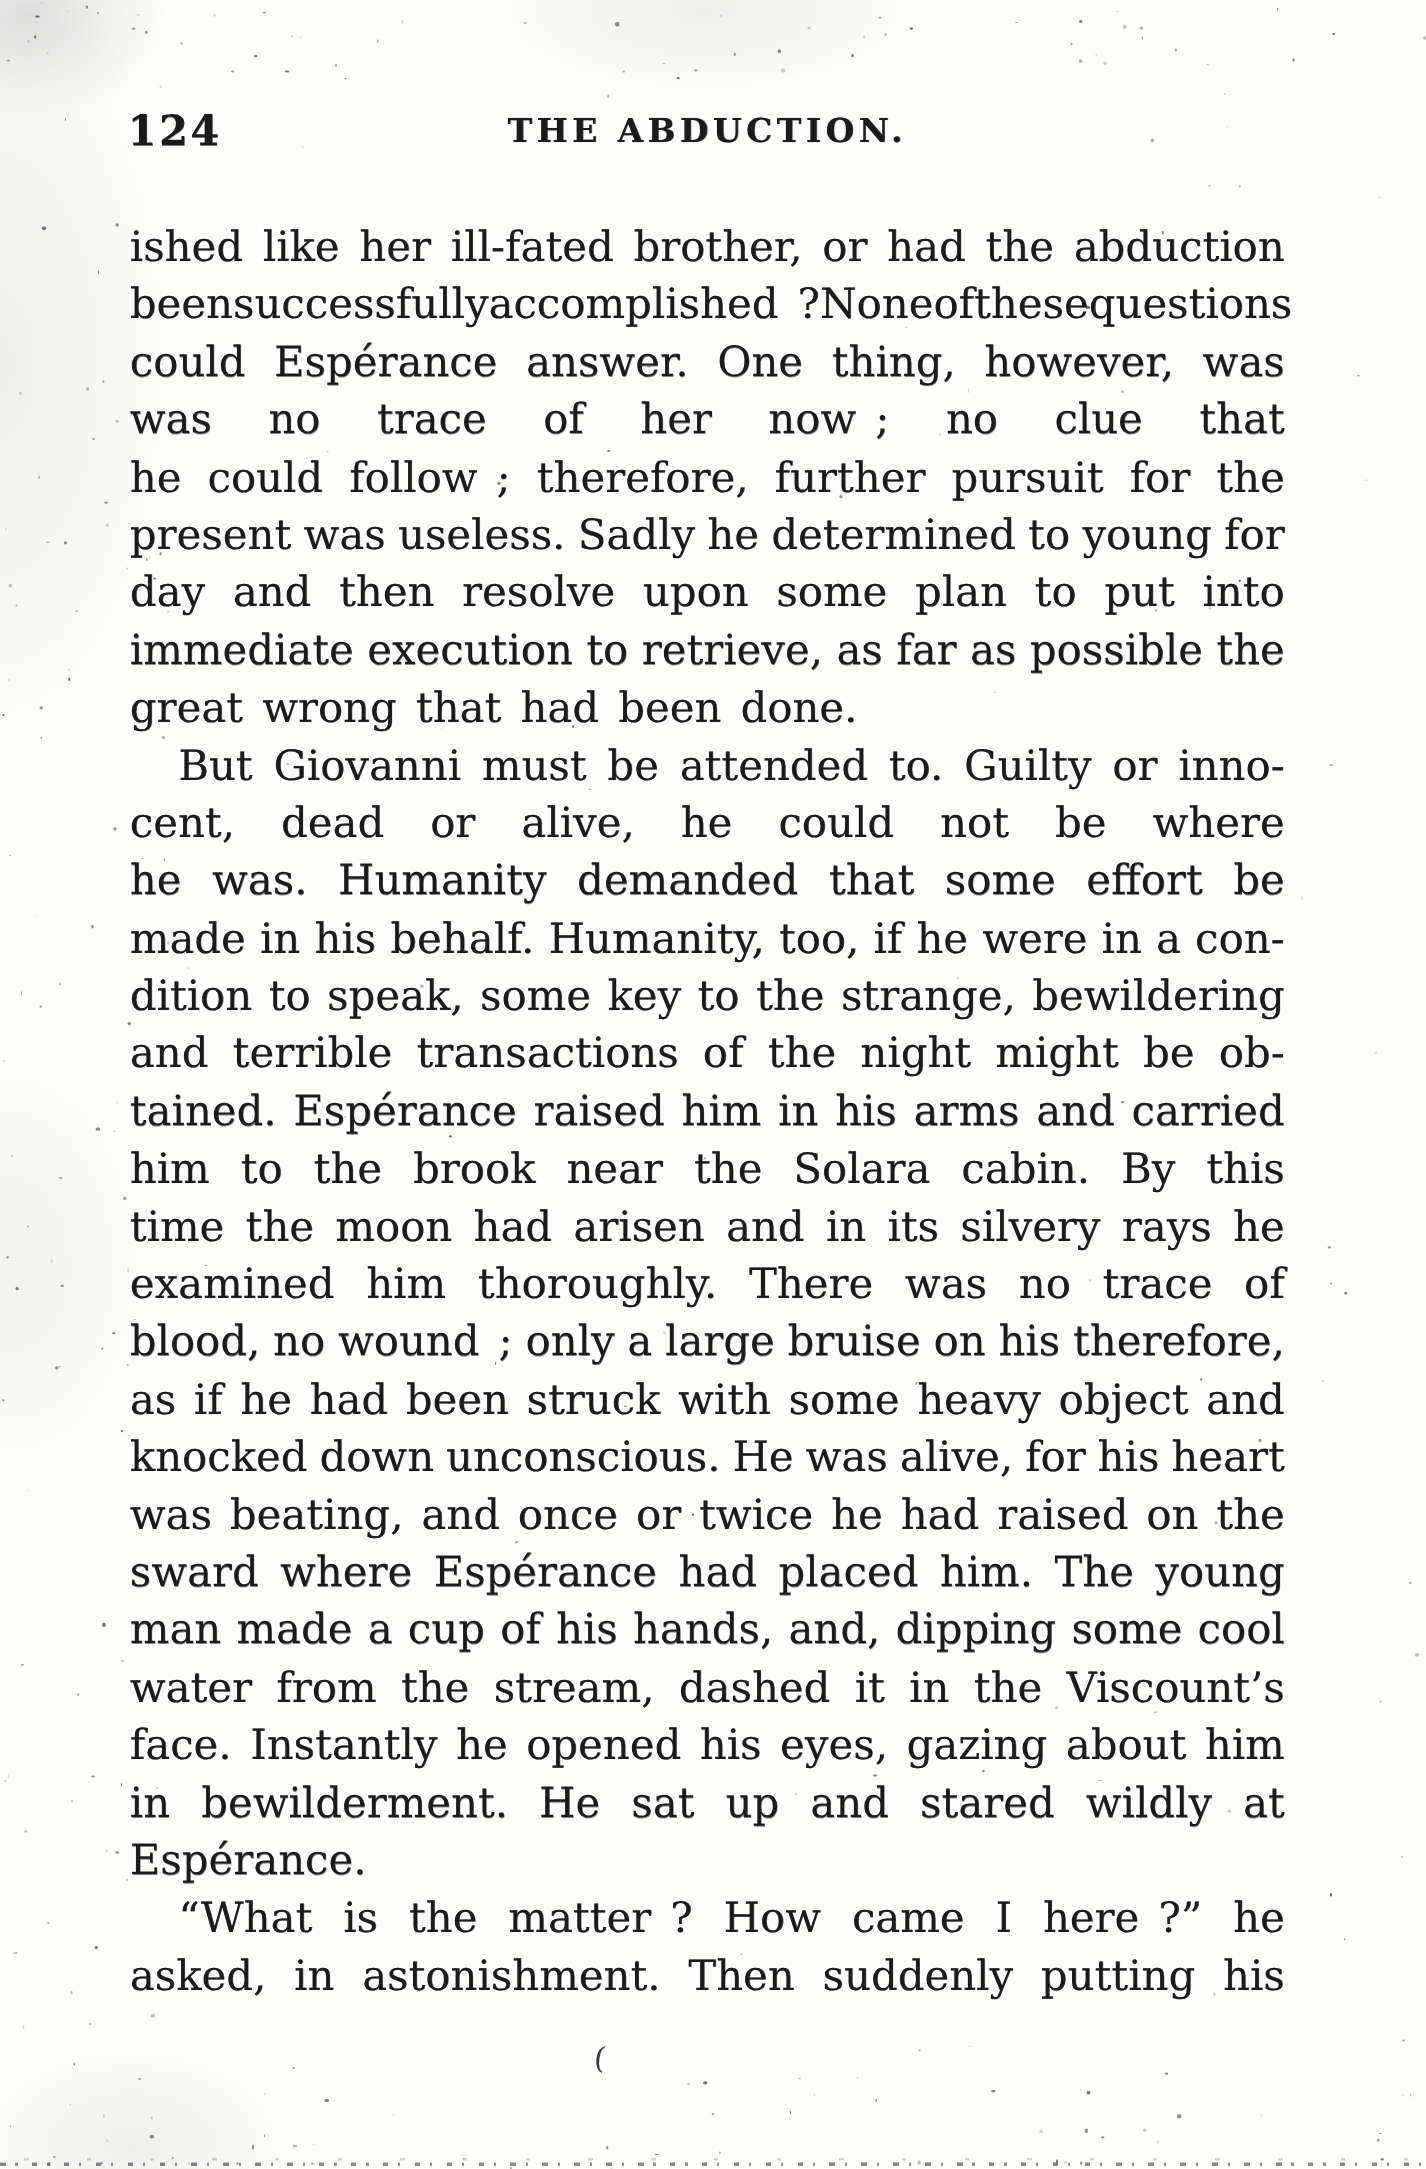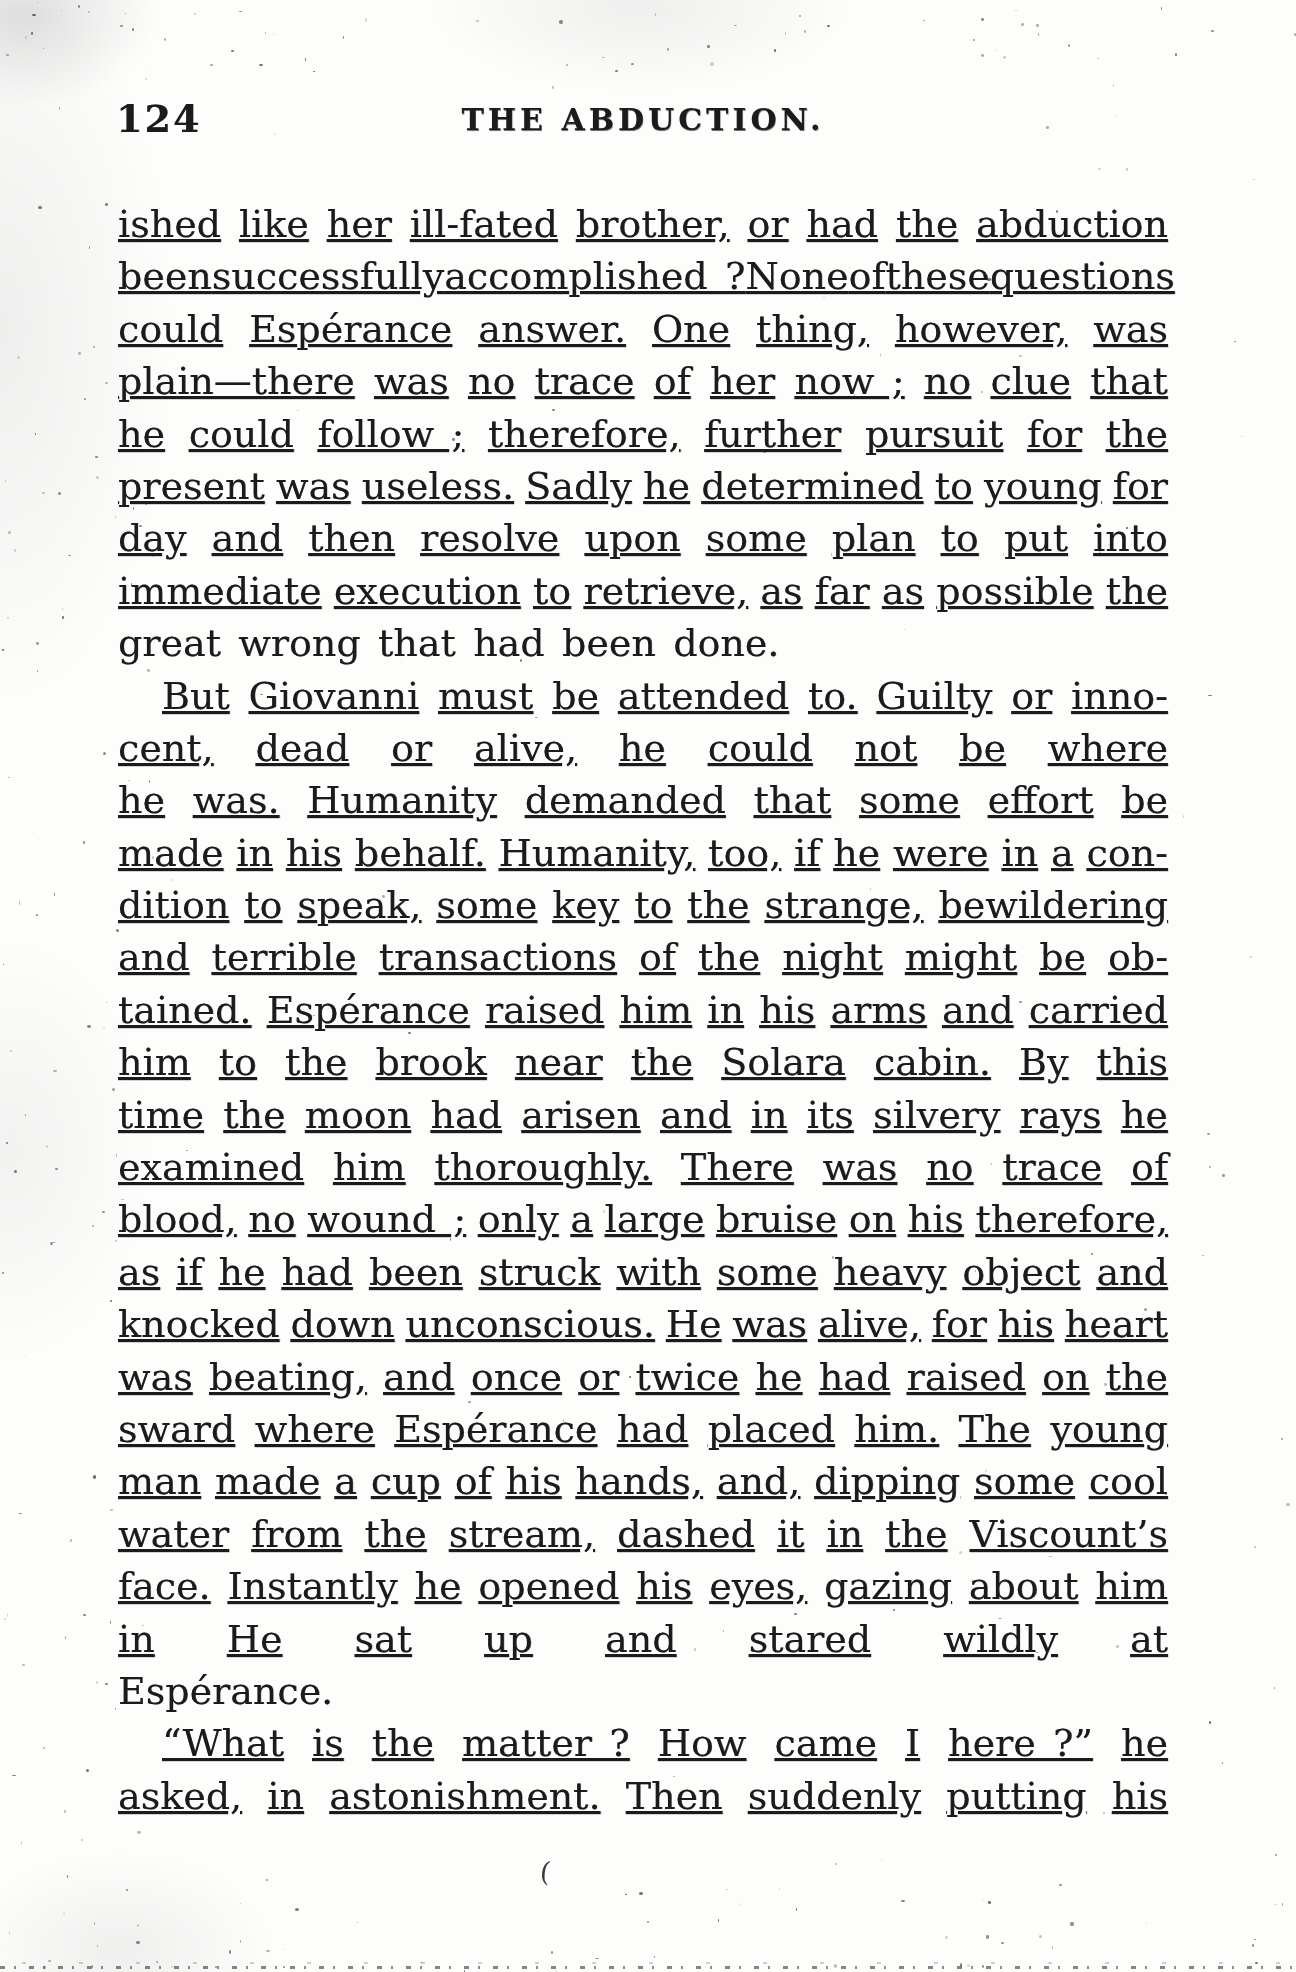--- a/index.html
+++ b/index.html
@@ -25,21 +25,21 @@
     position:absolute;left:118px;top:102px;width:1050px;
     text-align:center;font-size:30px;font-weight:700;letter-spacing:4px;
     text-shadow:.5px .5px .7px rgba(10,10,10,.6);
   }
   .text-block{
     position:absolute;left:118px;top:198px;width:1050px;
     font-size:38px;
     text-shadow:.35px .35px .5px rgba(15,15,15,.5);
   }
   .line{height:52.4px;line-height:52.4px;white-space:nowrap;word-spacing:.14em;}
-  .line.just{display:flex;justify-content:space-between;align-items:baseline;text-decoration:underline;}
+  .line.just{display:flex;justify-content:space-between;align-items:baseline;}
   .line.ind{padding-left:44px;}
   .printer-mark{
     position:absolute;left:540px;top:1856px;
     font-size:27px;color:#3a3a3a;transform:rotate(7deg);
   }
   .scan-noise{position:absolute;inset:0;pointer-events:none;}
   .scan-noise i{position:absolute;display:block;background:#1d1d1d;border-radius:50%;}
   .scan-edge-bottom{
     position:absolute;left:0;bottom:3px;width:100%;height:3px;opacity:.55;
     background:repeating-linear-gradient(90deg,#222 0 5px,transparent 5px 14px,#333 14px 16px,transparent 16px 29px);
@@ -79,21 +79,20 @@
       <div class="line just">
         <span>could</span>
         <span>Espérance</span>
         <span>answer.</span>
         <span>One</span>
         <span>thing,</span>
         <span>however,</span>
         <span>was</span>
       </div>
       <div class="line just">
-        <span>plain—there</span>
         <span>was</span>
         <span>no</span>
         <span>trace</span>
         <span>of</span>
         <span>her</span>
         <span>now&nbsp;;</span>
         <span>no</span>
         <span>clue</span>
         <span>that</span>
       </div>
@@ -345,20 +344,21 @@
         <span>he</span>
         <span>opened</span>
         <span>his</span>
         <span>eyes,</span>
         <span>gazing</span>
         <span>about</span>
         <span>him</span>
       </div>
       <div class="line just">
         <span>in</span>
+        <span>bewilderment.</span>
         <span>He</span>
         <span>sat</span>
         <span>up</span>
         <span>and</span>
         <span>stared</span>
         <span>wildly</span>
         <span>at</span>
       </div>
       <div class="line">Espérance.</div>
       <div class="line just ind">

